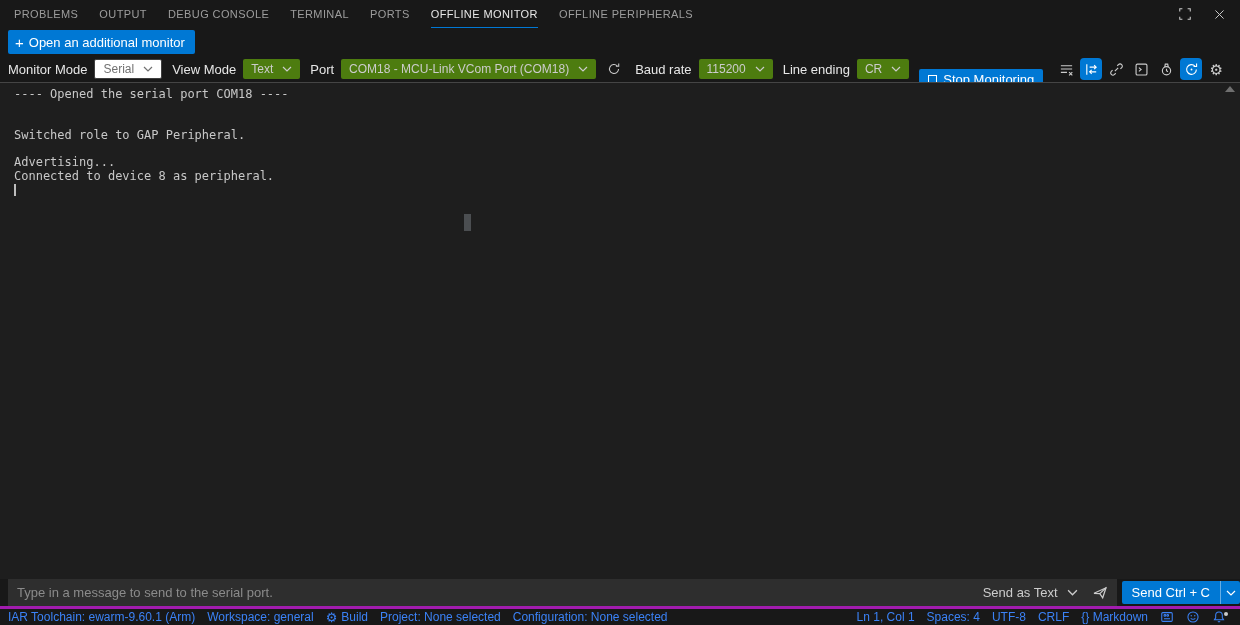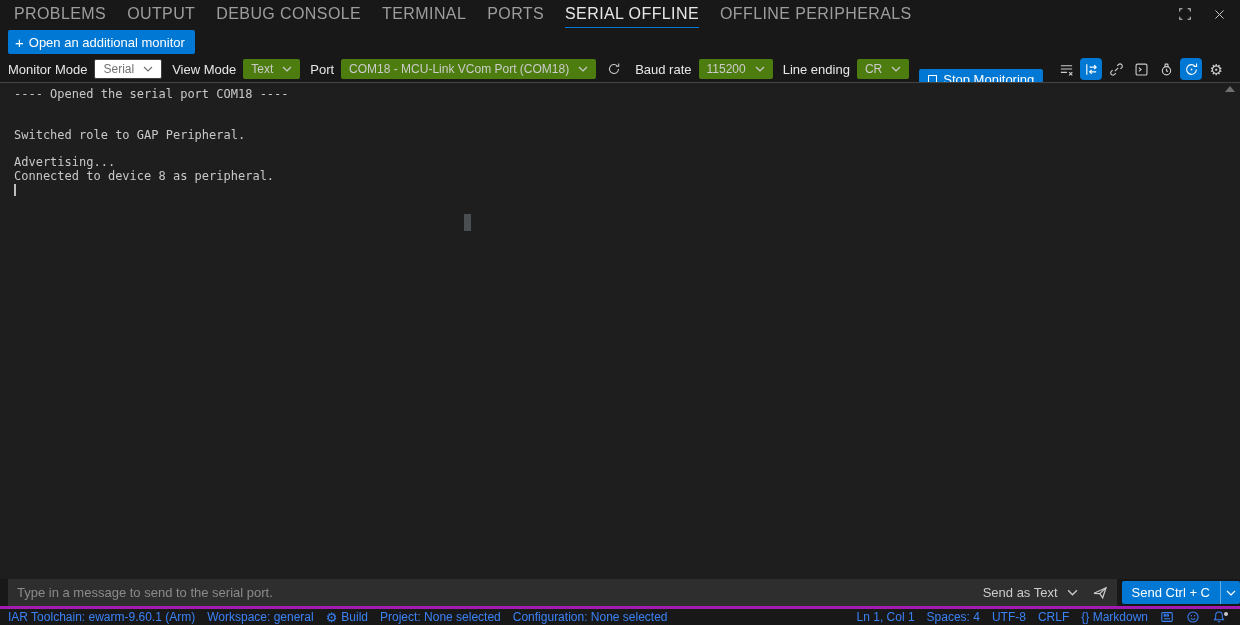--- a/index.html
+++ b/index.html
@@ -8,21 +8,21 @@
     width:1240px; height:625px; background:#181818; color:#cccccc;
     font-family:"Liberation Sans", sans-serif; font-size:13px;
     display:flex; flex-direction:column; overflow:hidden; position:relative;
   }
   svg { display:block; }
   .ic { stroke:currentColor; fill:none; stroke-width:1.2; }
 
   
   .tabbar { height:28px; display:flex; align-items:stretch; padding:0 10px 0 14px; flex:none; }
   .tabs { display:flex; gap:21px; flex:1; }
-  .tab { display:flex; align-items:center; font-size:16px; letter-spacing:.4px;
+  .tab { display:flex; align-items:center; font-size:11px; letter-spacing:.4px;
          color:#9d9d9d; border-bottom:1px solid transparent; cursor:pointer; white-space:nowrap; }
   .tab.active { color:#e7e7e7; border-bottom-color:#0078d4; }
   .tabbar-actions { display:flex; align-items:center; gap:12px; color:#cccccc; }
   .tact { width:22px; height:22px; display:flex; align-items:center; justify-content:center; border-radius:4px; cursor:pointer; }
 
   
   .btnrow { height:28px; display:flex; align-items:center; padding-left:8px; flex:none; }
   .open-btn { background:#0078d4; color:#ffffff; height:24px; padding:0 10px 0 7px;
               display:flex; align-items:center; gap:5px; border-radius:2px; cursor:pointer; }
   .plus { font-size:15px; line-height:1; font-weight:400; }
@@ -101,21 +101,21 @@
 
         <div class="tab">
           <span>TERMINAL</span>
         </div>
 
         <div class="tab">
           <span>PORTS</span>
         </div>
 
         <div class="tab active">
-          <span>SERIAL OFFLINE</span>
+          <span>OFFLINE MONITOR</span>
         </div>
 
         <div class="tab">
           <span>OFFLINE PERIPHERALS</span>
         </div>
       </div>
     <div class="tabbar-actions">
       <div class="tact">
         <svg class="ic" width="14" height="14" viewBox="0 0 16 16">
             <path d="M2 5V2h3 M11 2h3v3 M14 11v3h-3 M5 14H2v-3"></path>

